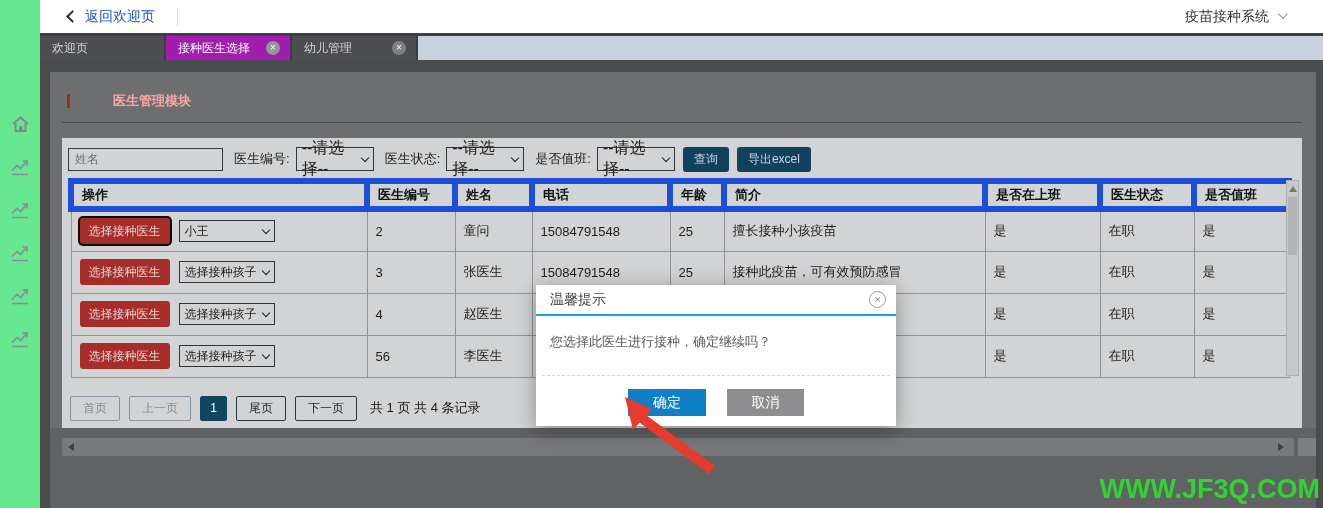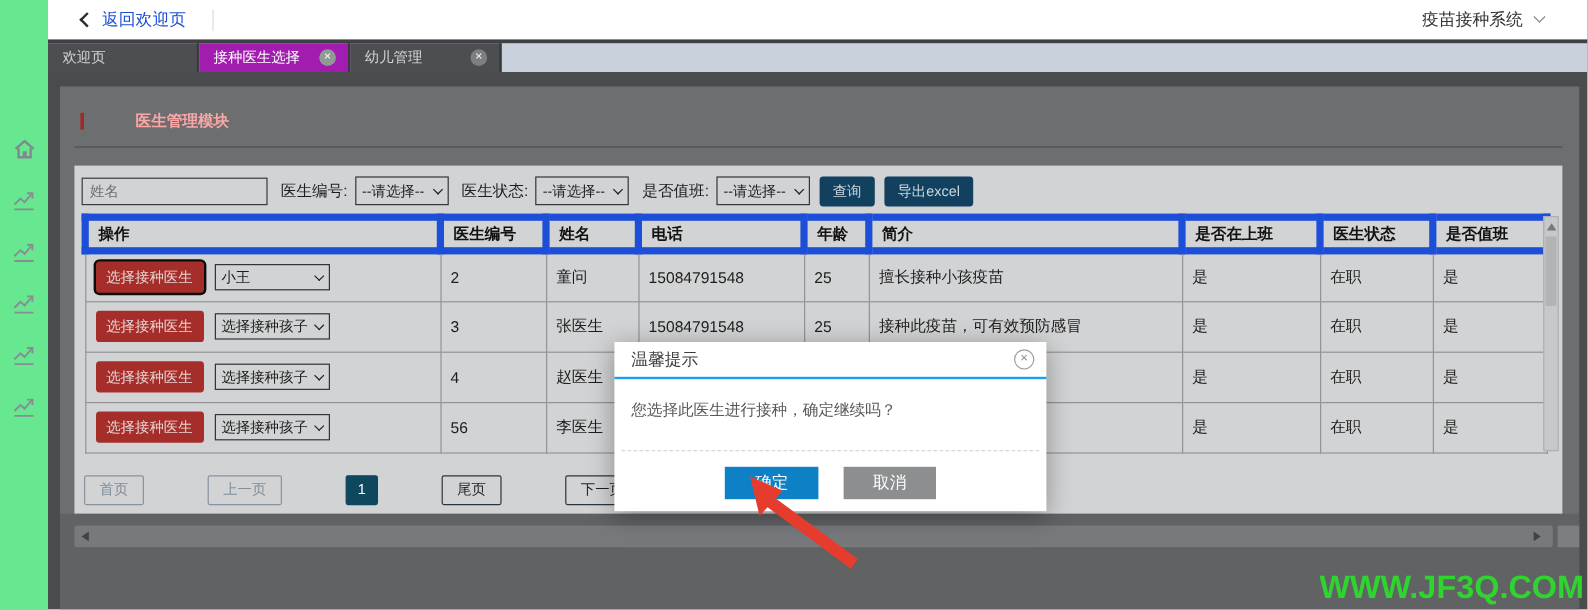--- a/index.html
+++ b/index.html
@@ -42,56 +42,56 @@
   .module-divider { position:absolute; left:62px; top:122px; width:1240px; height:1px; background:#4e4f51; z-index:2; }
 
   
   .card { position:absolute; left:62px; top:138px; width:1240px; height:290px; background:#d2d3d4; z-index:2; padding:8px 6px 0 6px; }
 
   
   .filter-row { display:flex; align-items:center; height:26px; }
   .name-input { width:155px; height:23px; background:transparent; border:1px solid #3a3b3c; padding:0 6px; font-size:12px; color:#2a2a2a; font-family:inherit; }
   .name-input::placeholder { color:#6f7072; opacity:1; }
   .f-label { font-size:13px; color:#1d1d1d; margin-left:11px; margin-right:6px; white-space:nowrap; }
-  .f-select { width:78px; height:24px; border:1px solid #353637; display:flex; align-items:center; justify-content:space-between; padding:0 5px; font-size:12px; color:#1e1e1e; cursor:pointer; background:transparent; }
+  .f-select { width:78px; height:24px; border:1px solid #353637; display:flex; align-items:center; justify-content:space-between; padding:0 5px; font-size:16px; color:#1e1e1e; cursor:pointer; background:transparent; }
   .sel-chev { width:6px; height:6px; border-right:1.6px solid #1e1e1e; border-bottom:1.6px solid #1e1e1e; transform:rotate(45deg); margin-top:-3px; flex-shrink:0; }
   .btn-dark { height:25px; border:none; border-radius:3px; background:#12415f; color:#c9d6e0; font-size:12px; padding:0 11px; margin-left:8px; cursor:pointer; font-family:inherit; }
 
   
   table.doctor-table { border-collapse:collapse; width:1218px; margin-top:6px; table-layout:fixed; }
   .doctor-table th { border:6px solid #1d4ed8; height:28px; text-align:left; padding:0 8px; font-size:13px; font-weight:bold; color:#121212; white-space:nowrap; overflow:hidden; }
   .doctor-table td { border:1px solid #929395; height:42px; padding:0 8px; font-size:13px; color:#1d1d1d; white-space:nowrap; overflow:hidden; vertical-align:middle; }
   .op-cell { display:flex; align-items:center; }
   .btn-red { background:#a52e2b; color:#e7d2d0; border:none; border-radius:3px; font-size:12px; height:26px; padding:0 9px; cursor:pointer; font-family:inherit; white-space:nowrap; }
   .btn-red.focused { box-shadow:0 0 0 2px #0c0c0c; }
   .row-select { width:96px; height:22px; border:1px solid #333436; margin-left:9px; display:inline-flex; align-items:center; justify-content:space-between; padding:0 5px; font-size:12px; color:#1c1c1c; cursor:pointer; }
 
   
   .vscroll { position:absolute; right:3px; top:42px; width:13px; height:196px; background:#c7c8c9; border:1px solid #aeafb1; }
   .tri-up { position:absolute; top:5px; left:2px; width:0; height:0; border-left:4px solid transparent; border-right:4px solid transparent; border-bottom:6px solid #77787a; }
   .v-thumb { position:absolute; top:16px; left:1px; width:9px; height:58px; background:#b2b3b5; }
 
   
-  .pagination { display:flex; align-items:center; margin-top:18px; margin-left:2px;gap:44px; }
+  .pagination { display:flex; align-items:center; margin-top:18px; margin-left:2px; }
   .pg-btn { height:25px; padding:0 12px; border:1px solid #2a3740; border-radius:2px; background:transparent; font-size:12px; color:#18222b; margin-right:9px; cursor:pointer; font-family:inherit; }
   .pg-btn.disabled { color:#818d98; border-color:#8794a0; cursor:default; }
   .pg-btn.current { background:#0f475f; border-color:#0f475f; color:#ffffff; padding:0; width:27px; text-align:center; }
   .pg-summary { font-size:13px; color:#161616; margin-left:4px; }
 
   
   .hscroll { position:absolute; left:62px; top:438px; width:1232px; height:18px; background:#77797c; border-radius:2px; z-index:2; }
   .tri-left { position:absolute; left:6px; top:5px; width:0; height:0; border-top:4px solid transparent; border-bottom:4px solid transparent; border-right:6px solid #414244; }
   .tri-right { position:absolute; right:10px; top:5px; width:0; height:0; border-top:4px solid transparent; border-bottom:4px solid transparent; border-left:6px solid #414244; }
   .hscroll-corner { position:absolute; left:1298px; top:438px; width:18px; height:18px; background:#7d7e80; z-index:2; }
 
   
   .watermark { position:absolute; right:3px; top:474px; z-index:3; font-size:27px; font-weight:bold; color:#2fd42f; letter-spacing:0; }
 
   
-  .modal { position:absolute; left:512px; top:285px; width:360px; height:141px; background:#ffffff; z-index:10; box-shadow:0 4px 20px rgba(0,0,0,0.35); }
+  .modal { position:absolute; left:536px; top:285px; width:360px; height:141px; background:#ffffff; z-index:10; box-shadow:0 4px 20px rgba(0,0,0,0.35); }
   .modal-titlebar { height:29px; display:flex; align-items:center; padding:0 14px; position:relative; }
   .modal-title { font-size:14px; color:#3c3c3c; }
   .modal-close { position:absolute; right:10px; top:6px; width:17px; height:17px; border:1px solid #9c9c9c; border-radius:50%; color:#8a8a8a; font-size:11px; line-height:15px; text-align:center; cursor:pointer; }
   .modal-blueline { height:2px; background:#17a0f2; }
   .modal-body { padding:17px 14px 0 14px; font-size:13px; color:#585858; }
   .modal-dashed { position:absolute; left:6px; right:6px; top:90px; border-top:1px dashed #d6d6d6; }
   .modal-btns { position:absolute; left:92px; top:104px; display:flex; }
   .btn-confirm { width:78px; height:27px; background:#0e81c6; border:none; color:#fff; font-size:14px; cursor:pointer; font-family:inherit; }
   .btn-cancel { width:77px; height:27px; background:#8d8e8f; border:none; color:#fff; font-size:14px; margin-left:21px; cursor:pointer; font-family:inherit; }
 

